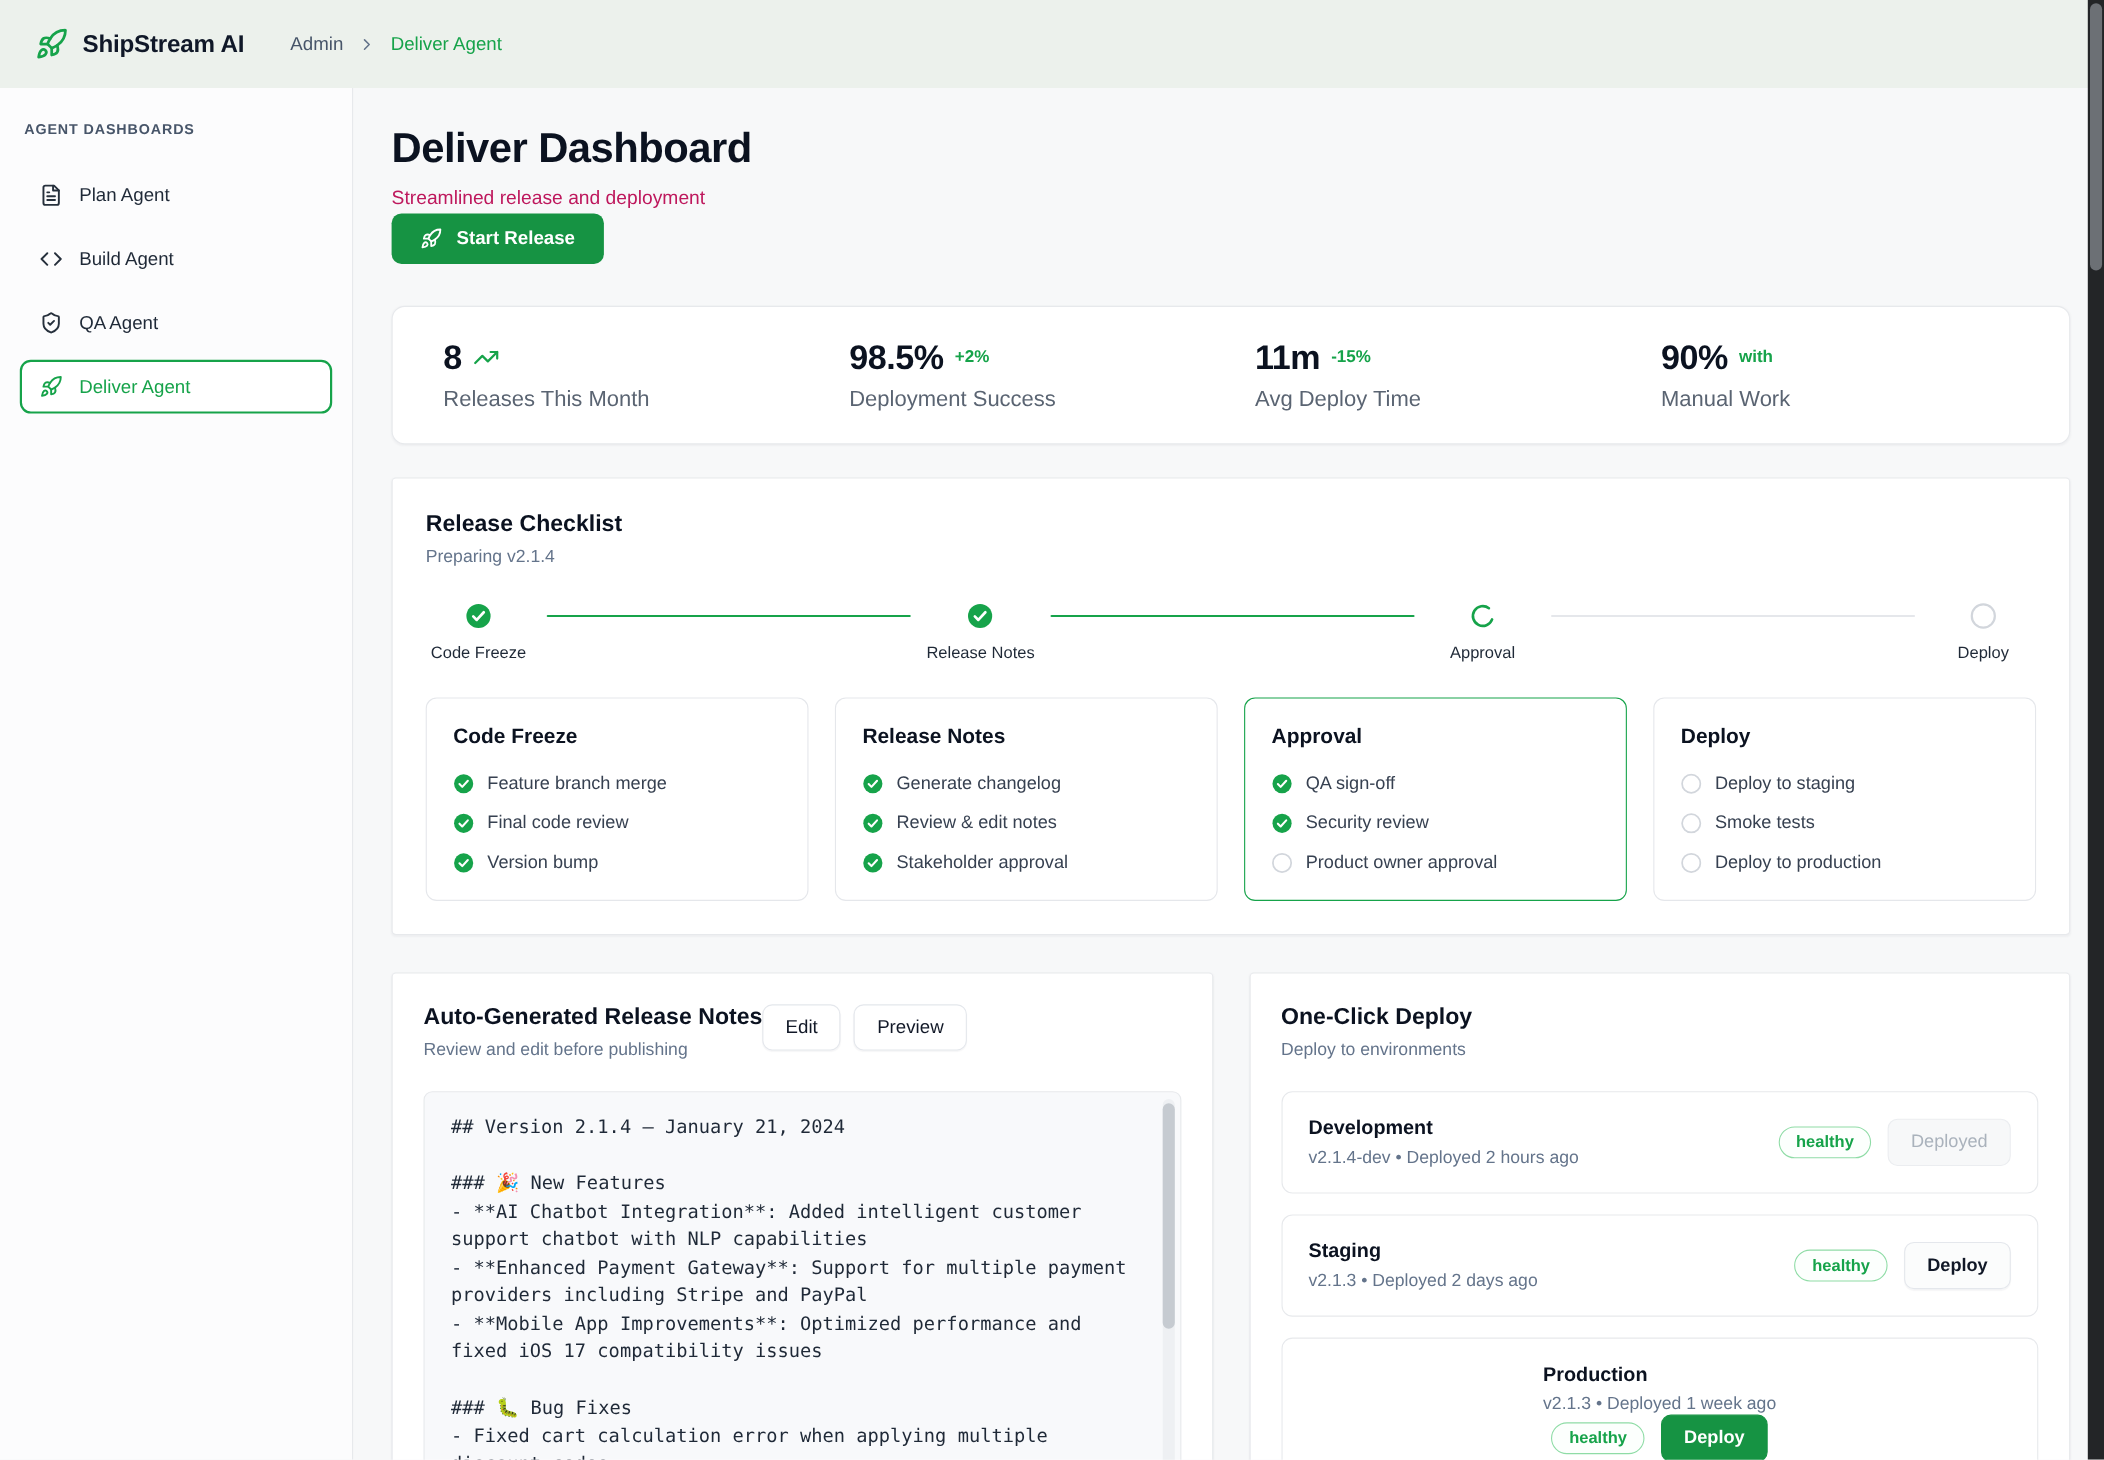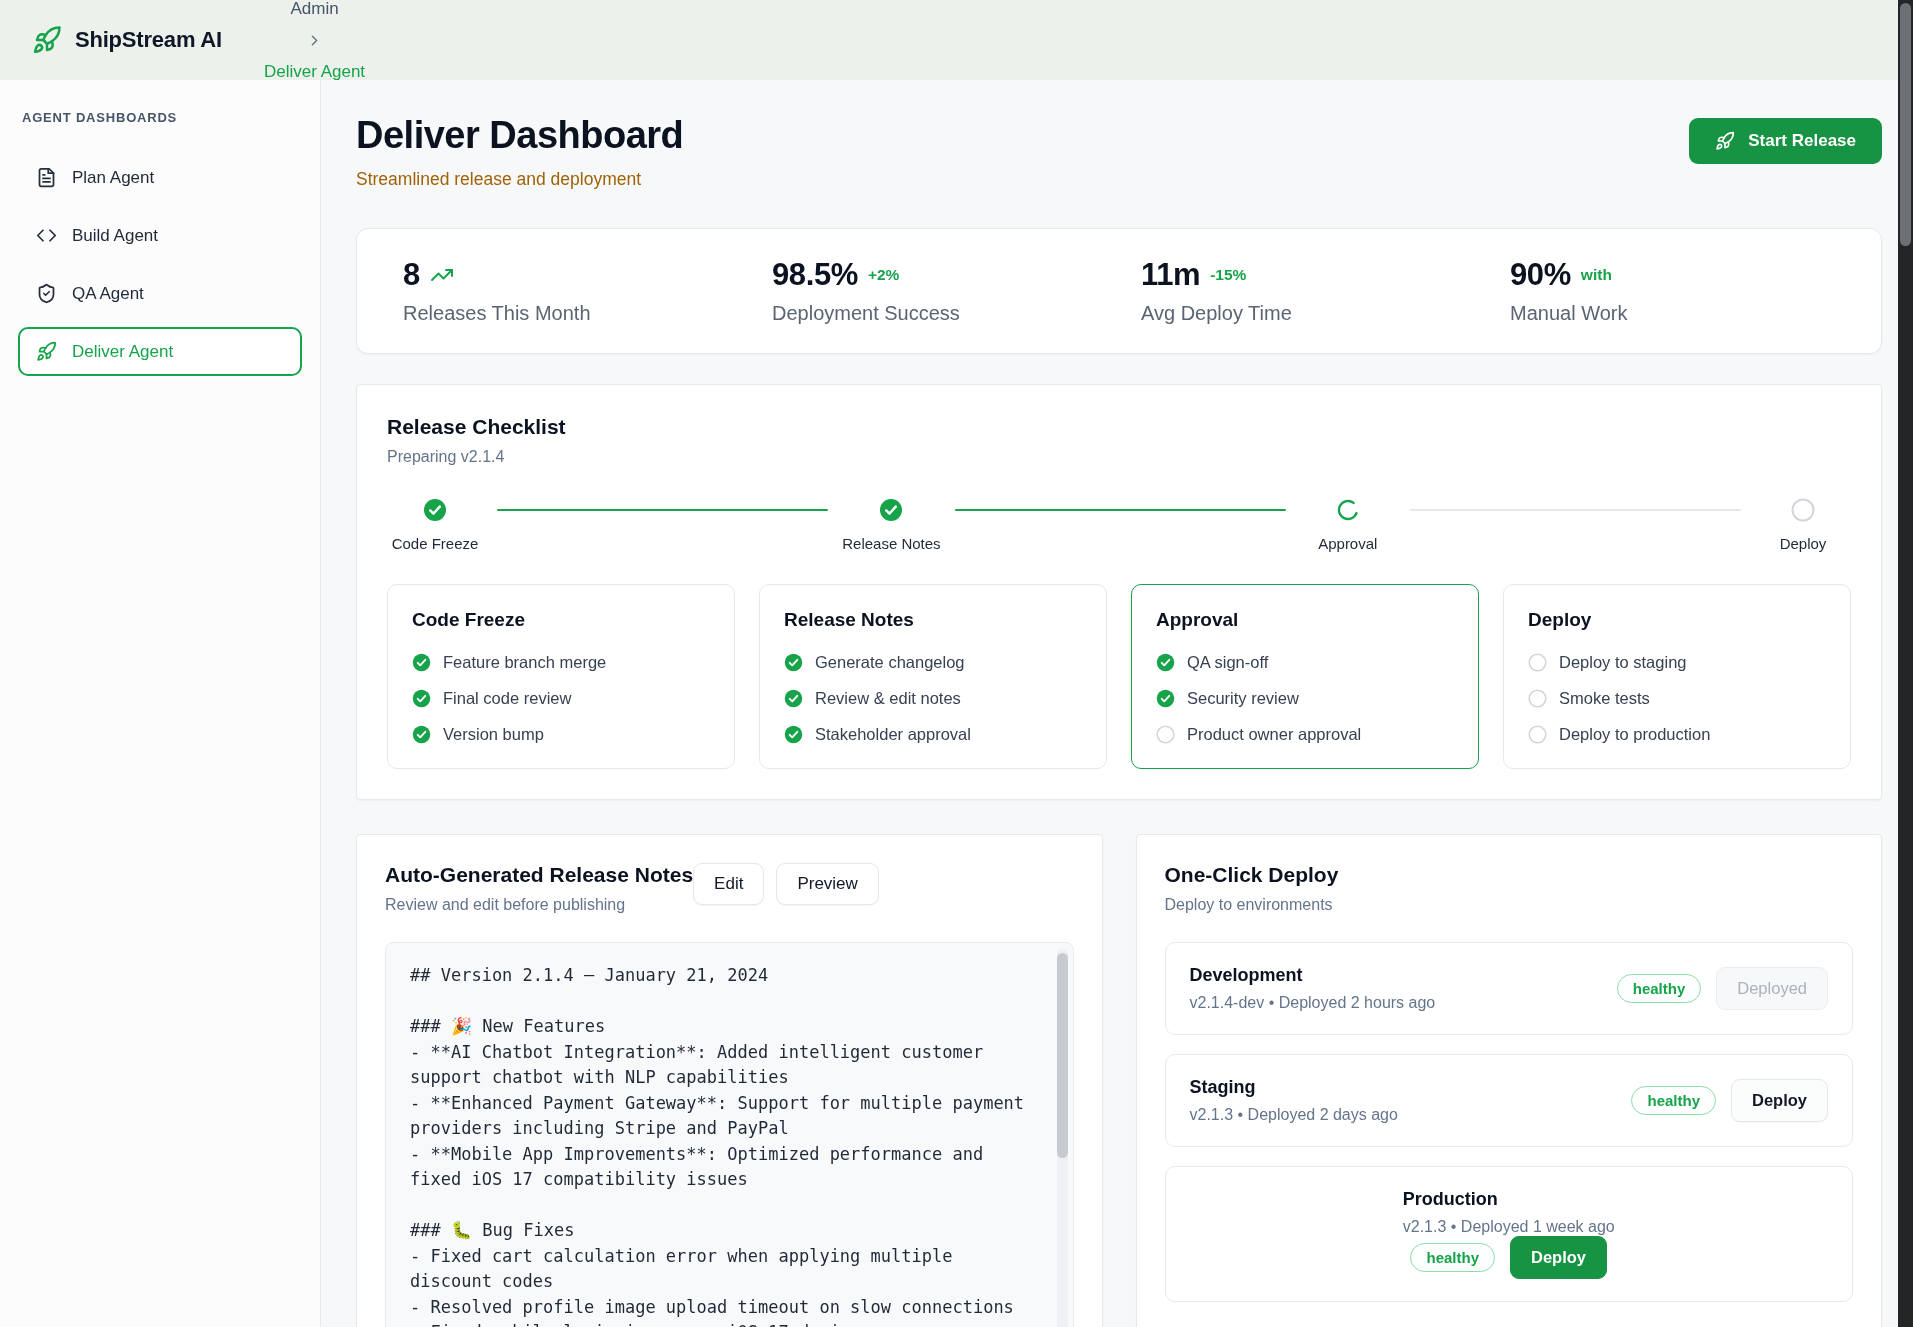--- a/index.html
+++ b/index.html
@@ -4,42 +4,42 @@
 <style>
   * { margin:0; padding:0; box-sizing:border-box; }
   html,body { width:1913px; height:1327px; overflow:hidden; }
   body { font-family:"Liberation Sans", sans-serif; background:#f7f8f9; color:#0b1220; position:relative; }
 
   
   .topbar { height:80px; background:#ecf1ec; display:flex; align-items:center; padding:0 32px; }
   .brand { display:flex; align-items:center; gap:13px; }
   .brand .logo { width:30px; height:30px; color:#16a34a; }
   .brand .name { font-size:22px; font-weight:700; color:#101828; letter-spacing:-0.2px; }
-  .breadcrumb { display:flex; align-items:center; gap:13px; margin-left:42px; font-size:17px;flex-direction:column; }
+  .breadcrumb { display:flex; align-items:center; gap:13px; margin-left:42px; font-size:17px; }
   .crumb { color:#475569; cursor:pointer; }
   .crumb-sep { width:17px; height:17px; color:#64748b; display:inline-flex; }
   .crumb.current { color:#16a34a; font-weight:500; }
 
   
   .layout { display:flex; height:1247px; }
   .sidebar { width:321px; background:#fcfcfd; border-right:1px solid #e7e9ec; padding:30px 18px 0 18px; flex-shrink:0; }
   .section-label { font-size:13px; font-weight:700; color:#475569; letter-spacing:0.8px; margin-left:4px; }
   .nav { margin-top:28px; }
   .nav-item { display:flex; align-items:center; gap:15px; padding:12px 16px; border-radius:10px; margin-bottom:9px;
               font-size:17px; font-weight:500; color:#1f2937; cursor:pointer; border:2px solid transparent;text-align:right; }
   .nav-item .nav-icon { width:21px; height:21px; display:inline-flex; color:#26303c; }
   .nav-item.true { border-color:#16a34a; color:#16a34a; background:#fff; }
   .nav-item.true .nav-icon { color:#16a34a; }
 
   .main { flex:1; padding:34px 31px 0 35px; }
 
   
-  .page-head { display:flex; justify-content:space-between; align-items:flex-start; }
+  .page-head { display:flex; justify-content:space-between; align-items:flex-start;flex-direction:column; }
   .page-title { font-size:38px; font-weight:800; letter-spacing:-0.5px; color:#0b1220; }
-  .page-sub { margin-top:12px; font-size:17.5px; color:#a16207; }
+  .page-sub { margin-top:12px; font-size:17.5px; color:#be185d; }
   .btn-start { display:flex; align-items:center; gap:13px; background:#169343; color:#fff; border:none; border-radius:9px;
                padding:13px 26px; font-size:17px; font-weight:600; font-family:inherit; cursor:pointer; margin-top:4px; }
   .btn-start .icon { width:20px; height:20px; display:inline-flex; }
 
   
   .stats-card { margin-top:38px; background:#fff; border:1px solid #e7e9ec; border-radius:12px;
                 box-shadow:0 1px 2px rgba(16,24,40,.04); padding:28px 24px; display:grid; grid-template-columns:repeat(4,1fr); }
   .stat { padding-left:22px; }
   .stat-value-row { display:flex; align-items:center; }
   .stat-value { font-size:31px; font-weight:800; color:#0b1220; letter-spacing:-0.4px; }

